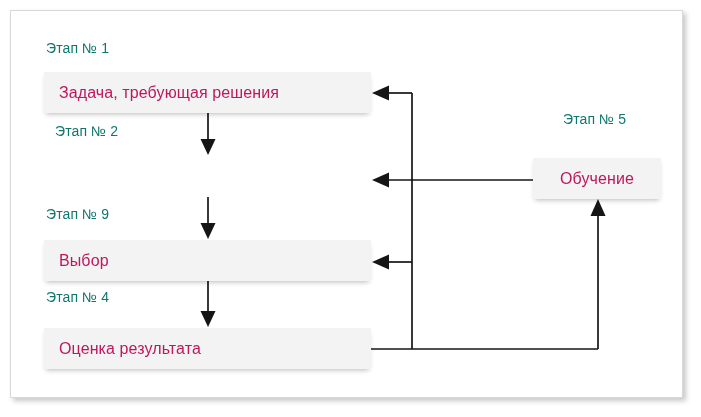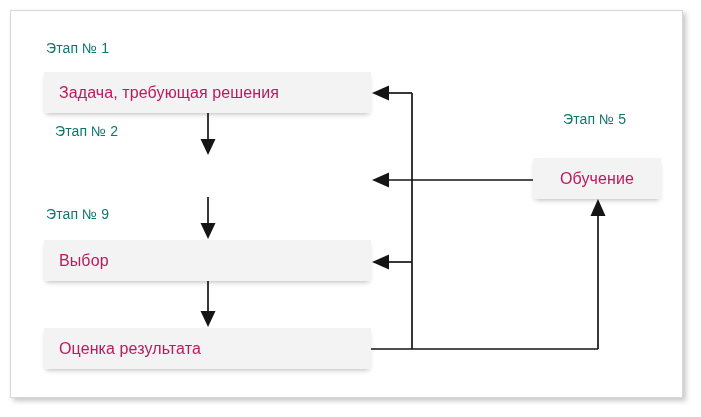--- a/index.html
+++ b/index.html
@@ -77,20 +77,21 @@
 
 <div id="diagram-root">
 
   <div class="frame"></div>
 
   <div class="canvas">
 
     <div class="stage-label" style="left:46px; top:40px;">Этап № 1</div>
     <div class="stage-label" style="left:55px; top:123px;">Этап № 2</div>
     <div class="stage-label" style="left:46px; top:206px;">Этап № 9</div>
+    <div class="stage-label" style="left:46px; top:289px;">Этап № 4</div>
     <div class="stage-label" style="left:551px; top:111px;margin-left:12px;">Этап № 5</div>
 
     <div class="node" style="left:44px; top:72px; width:327px; height:41px;">
       <span class="node-label">Задача, требующая решения</span>
     </div>
 
 
     <div class="node" style="left:44px; top:240px; width:327px; height:41px;">
       <span class="node-label">Выбор</span>
     </div>

